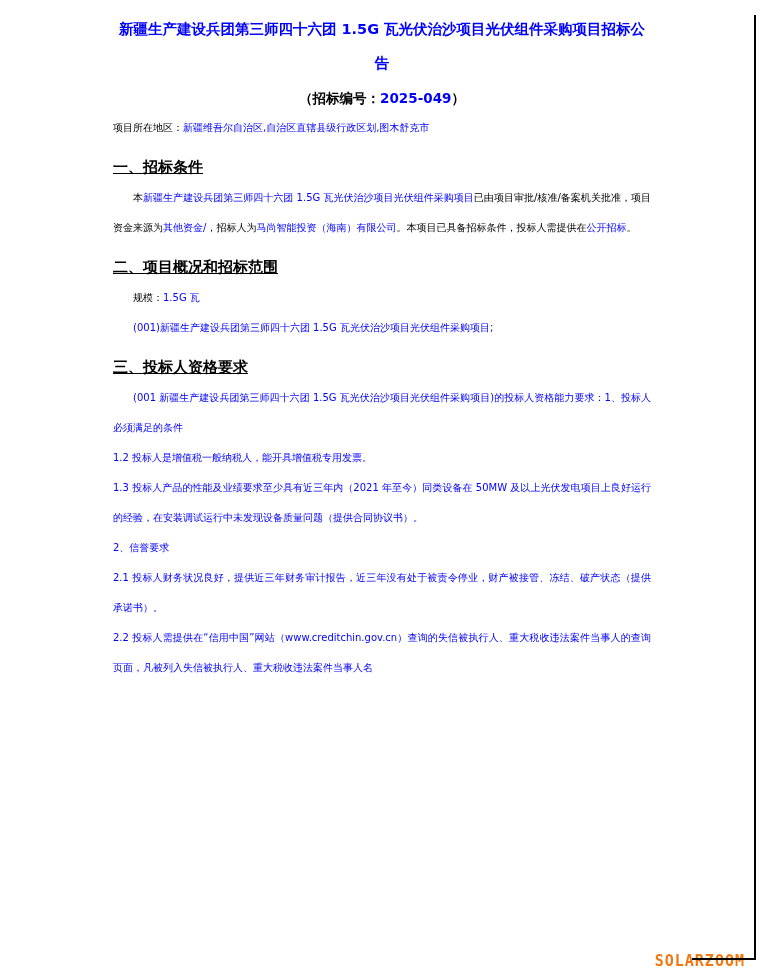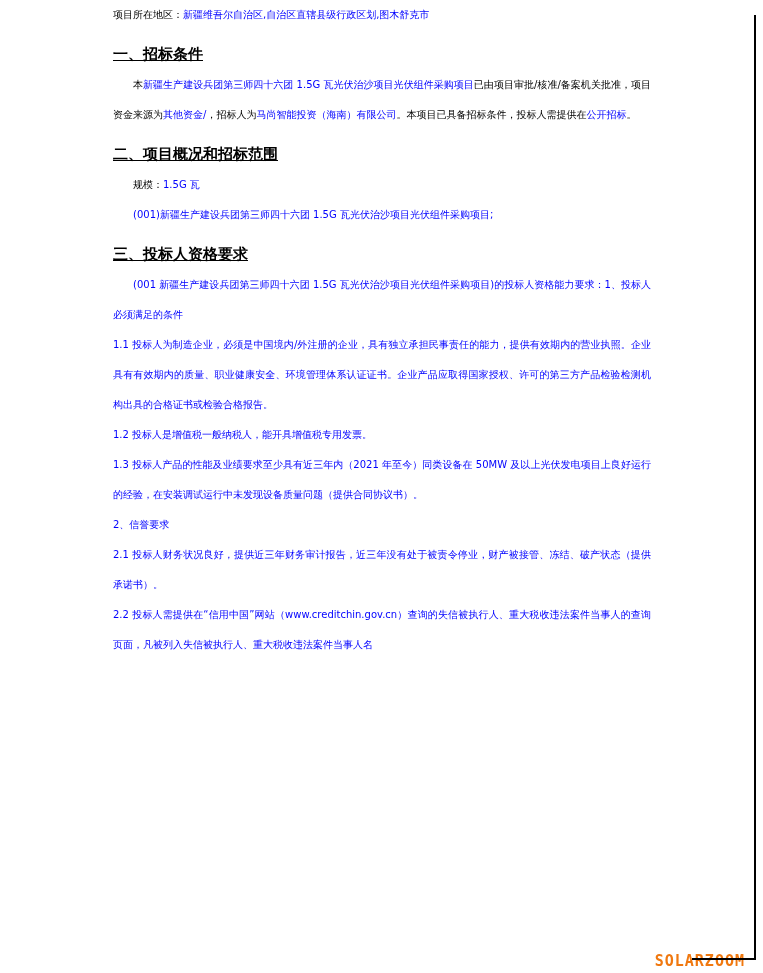--- a/index.html
+++ b/index.html
@@ -78,34 +78,35 @@
     background:#000000;
   }
 </style>
 </head>
 <body>
 
 <div class="page">
 
   <div class="doc">
 
+    <h1 class="title">新疆生产建设兵团第三师四十六团 1.5G 瓦光伏治沙项目光伏组件采购项目招标公告</h1>
 
+    <div class="tender-line"><span class="black">（招标编号：</span><span class="blue">2025-049</span><span class="black">）</span></div>
 
     <div class="para location-line"><span class="black">项目所在地区：</span><span class="blue">新疆维吾尔自治区,自治区直辖县级行政区划,图木舒克市</span></div>
 
     <h2 class="sec-heading">一、招标条件</h2>
     <p class="para indent"><span class="black">本</span><span class="blue">新疆生产建设兵团第三师四十六团 1.5G 瓦光伏治沙项目光伏组件采购项目</span><span class="black">已由项目审批/核准/备案机关批准，项目资金来源为</span><span class="blue">其他资金/</span><span class="black">，招标人为</span><span class="blue">马尚智能投资（海南）有限公司</span><span class="black">。本项目已具备招标条件，投标人需提供在</span><span class="blue">公开招标</span><span class="black">。</span></p>
 
     <h2 class="sec-heading">二、项目概况和招标范围</h2>
     <p class="para pad"><span class="black">规模：</span><span class="blue">1.5G 瓦</span></p>
     <p class="para pad blue">(001)新疆生产建设兵团第三师四十六团 1.5G 瓦光伏治沙项目光伏组件采购项目;</p>
 
     <h2 class="sec-heading">三、投标人资格要求</h2>
     <p class="para indent blue">(001 新疆生产建设兵团第三师四十六团 1.5G 瓦光伏治沙项目光伏组件采购项目)的投标人资格能力要求：1、投标人必须满足的条件</p>
-    <p class="para blue">1.1 投标人为制造企业，必须是中国境内/外注册的企业，具有独立承担民事责任的能力，提供有效期内的营业执照。企业具有有效期内的质量、职业健康安全、环境管理体系认证证书。企业产品应取得国家授权、许可的第三方产品检验检测机构出具的合格证书或检验合格报告。</p>
     <p class="para blue">1.2 投标人是增值税一般纳税人，能开具增值税专用发票。</p>
     <p class="para blue">1.3 投标人产品的性能及业绩要求至少具有近三年内（2021 年至今）同类设备在 50MW 及以上光伏发电项目上良好运行的经验，在安装调试运行中未发现设备质量问题（提供合同协议书）。</p>
     <p class="para blue">2、信誉要求</p>
     <p class="para blue">2.1 投标人财务状况良好，提供近三年财务审计报告，近三年没有处于被责令停业，财产被接管、冻结、破产状态（提供承诺书）。</p>
     <p class="para blue">2.2 投标人需提供在“信用中国”网站（www.creditchin.gov.cn）查询的失信被执行人、重大税收违法案件当事人的查询页面，凡被列入失信被执行人、重大税收违法案件当事人名</p>
 
   </div>
 
   <div class="watermark">SOLARZOOM</div>
 

